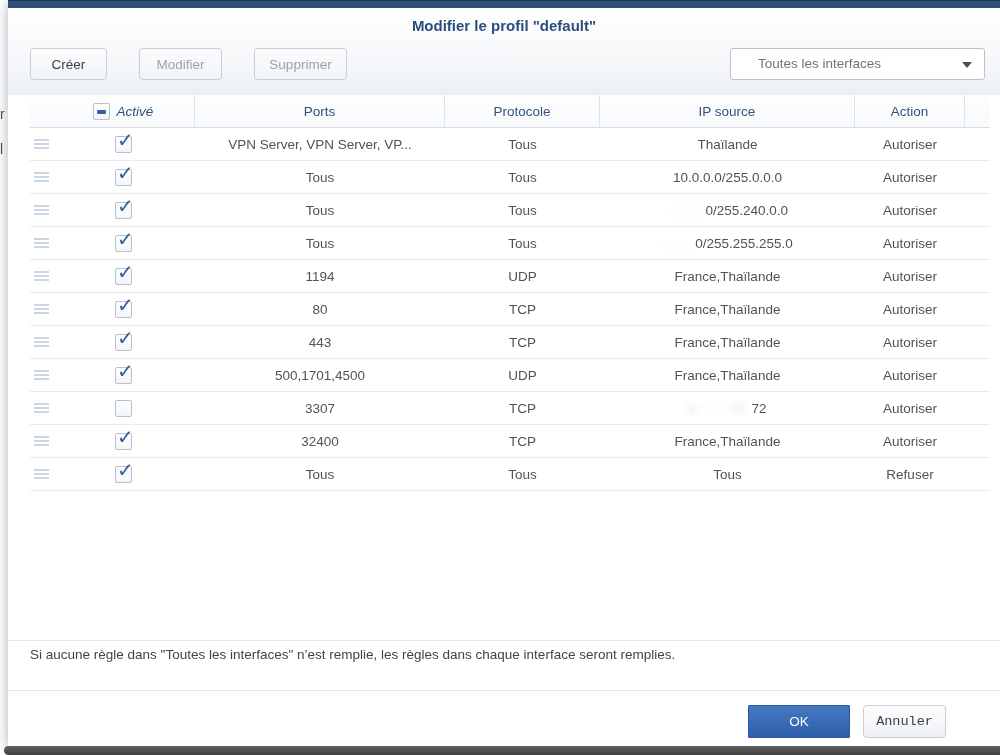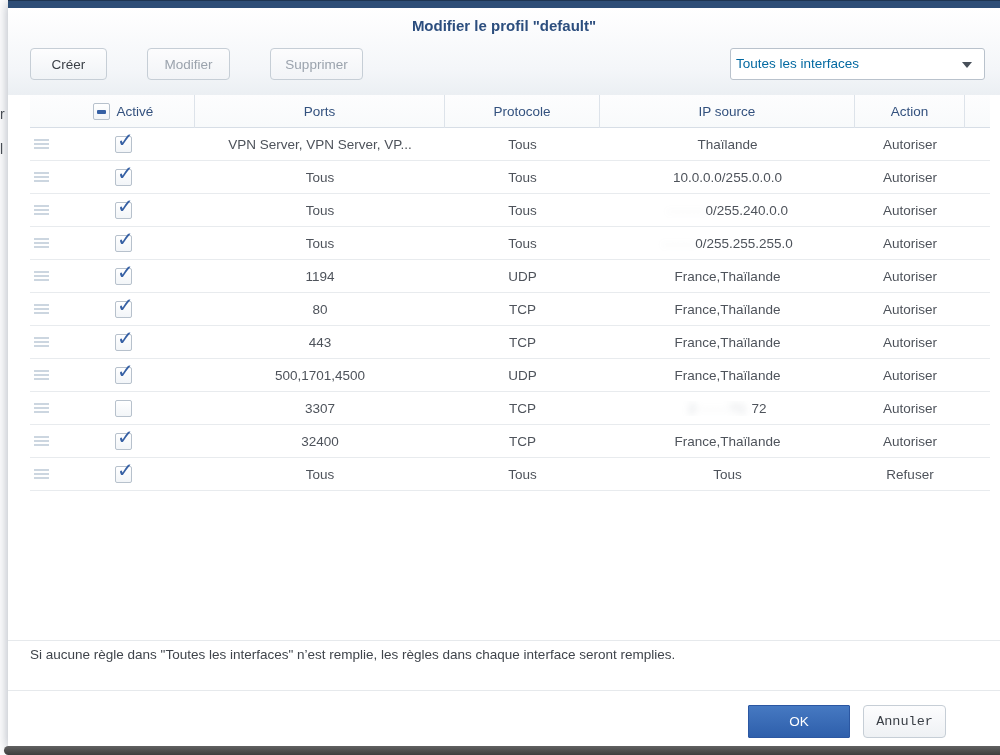--- a/index.html
+++ b/index.html
@@ -31,36 +31,36 @@
 
   
   .dlg-header {
     position:absolute; top:8px; left:0; right:0; height:87px;
     background:linear-gradient(#ffffff 0%, #f4f6f9 70%, #ebeff3 100%);
   }
   .dlg-title {
     position:absolute; top:9px; left:0; width:100%;
     text-align:center; font-size:15px; font-weight:bold; color:#2c4e7e;
   }
-  .toolbar { position:absolute; left:22px; top:40px; display:flex; gap:8px; }
+  .toolbar { position:absolute; left:22px; top:40px; display:flex; gap:0; }
   .btn {
     height:32px; border:1px solid #c6ced6; border-radius:4px;
     background:linear-gradient(#fdfdfe,#f0f3f6);
     font-family:inherit; font-size:13.5px; color:#3a3f46;
     text-align:center; cursor:pointer;
   }
   .btn:disabled, .btn.disabled { color:#9ba3ad; cursor:default; background:linear-gradient(#fcfcfd,#f2f4f7);margin-left:32px; }
   .w-create { width:77px; }
   .w-modify { width:83px; }
   .w-delete { width:93px; }
 
   .iface-select {
     position:absolute; top:40px; right:15px; width:255px; height:32px;
     border:1px solid #b9c2cc; border-radius:3px; background:#ffffff;
-    font-size:13.5px; color:#0369a1; line-height:30px; padding-left:5px;
+    font-size:13.5px; color:#737373; line-height:30px; padding-left:27px;
     cursor:pointer;
   }
   .caret {
     position:absolute; right:12px; top:13px; width:0; height:0;
     border-left:5.5px solid transparent; border-right:5.5px solid transparent;
     border-top:6.5px solid #474f59;
   }
 
   
   .tbl { position:absolute; left:22px; top:95px; width:960px; }
@@ -69,21 +69,21 @@
     grid-template-columns:22px 143px 250px 155px 255px 110px 25px;
     align-items:center; height:33px;
   }
   .thead {
     background:linear-gradient(#fdfdfe,#f8fafb);
     border-bottom:1px solid #d7dee6;
     color:#33517e; font-size:13.5px;
   }
   .thead .hc { height:33px; display:flex; align-items:center; justify-content:center; }
   .thead .hc.sep { border-right:1px solid #dde3ea; }
-  .hc-enabled { gap:7px; }
+  .hc-enabled { gap:7px;font-style:italic; }
   .rrow { border-bottom:1px solid #e8ebee; background:#ffffff; font-size:13.5px; }
   .cell { text-align:center; overflow:hidden; white-space:nowrap; text-overflow:ellipsis; padding:0 4px; }
 
   
   .gripwrap { display:flex; justify-content:center; }
   .grip { position:relative; width:15px; height:10px; cursor:move; }
   .grip::before {
     content:""; position:absolute; inset:0;
     background:repeating-linear-gradient(to bottom,#ccd6e0 0 2px,transparent 2px 4px);
   }

